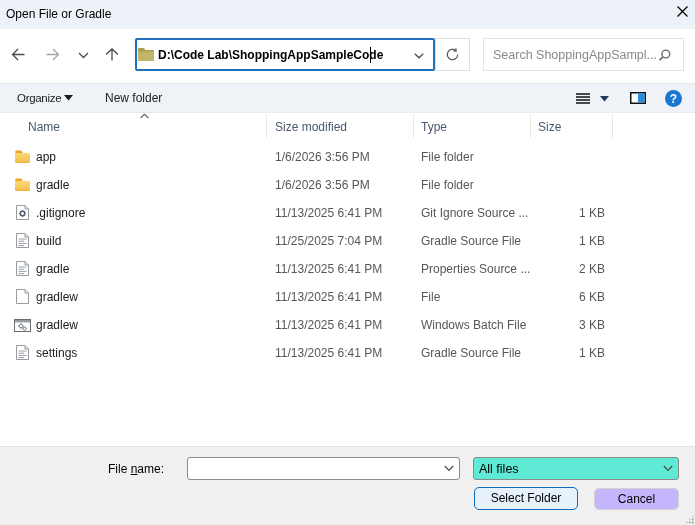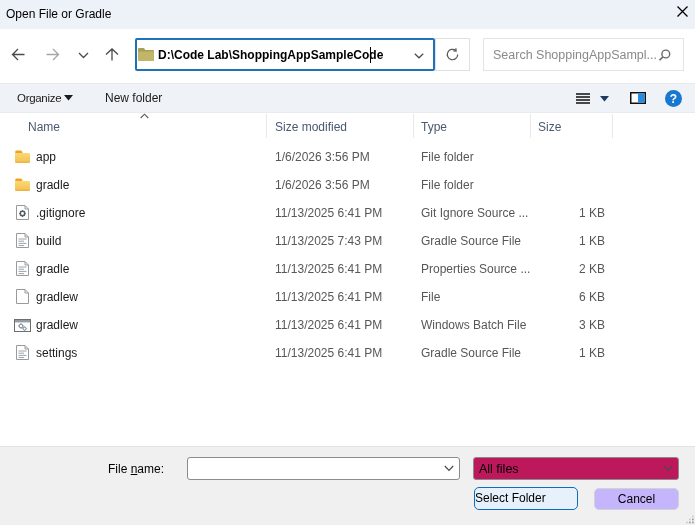--- a/index.html
+++ b/index.html
@@ -29,23 +29,23 @@
 .row { left:0; width:695px; height:28px; }
 .fname { left:36px; font-size:12px; color:#1b1b1b; position:absolute; top:7px; }
 .fdate { left:275px; font-size:12px; color:#575757; position:absolute; top:7px;text-align:center; }
 .ftype { left:421px; font-size:12px; color:#575757; position:absolute; top:7px; }
 .fsize { left:532px; width:73px; text-align:right; font-size:12px; color:#575757; position:absolute; top:7px; }
 .ficon { left:14px; top:6px; position:absolute; }
 
 #bottom { left:0; top:446px; width:695px; height:79px; background:#f0f0f0; border-top:1px solid #e4e4e4; }
 #fnlabel { left:108px; top:462px; font-size:12px; color:#000; }
 #fninput { left:187px; top:457px; width:273px; height:23px; background:#fff; border:1px solid #8b8b8b; border-radius:3px; }
-#ftselect { left:473px; top:457px; width:206px; height:23px; background:#be185d; border:1px solid #8b8b8b; border-radius:3px; }
+#ftselect { left:473px; top:457px; width:206px; height:23px; background:#5eead4; border:1px solid #8b8b8b; border-radius:3px; }
 #ftselect span { position:absolute; left:5px; top:4px; font-size:12.5px; color:#000; }
-#btnselect { left:474px; top:487px; width:104px; height:23px; background:#e7f1fb; border:1px solid #0f6cbd; border-radius:5px; line-height:21px; font-size:12px; color:#000; }
+#btnselect { left:474px; top:487px; width:104px; height:23px; background:#e7f1fb; border:1px solid #0f6cbd; border-radius:5px; text-align:center; line-height:21px; font-size:12px; color:#000; }
 #btncancel { left:594px; top:488px; width:85px; height:22px; background:#c4b5fd; border:1px solid #d2d2d2; border-radius:5px; text-align:center; line-height:20px; font-size:12px; color:#000; }
 </style>
 </head>
 <body>
 <div class="abs" id="titlebar"></div>
 <div class="abs" id="title">Open File or Gradle</div>
 <svg class="abs" style="left:677px;top:6px" width="11" height="11" viewBox="0 0 11 11">
     <path d="M0.5 0.5 L10.5 10.5 M10.5 0.5 L0.5 10.5" stroke="#000" stroke-width="1.3" fill="none"></path>
   </svg>
 
@@ -175,21 +175,21 @@
     <span class="ftype">Git Ignore Source ...</span>
     <span class="fsize">1 KB</span>
 </div>
 <div class="abs row" style="top:227px">
   <svg class="ficon" style="left:16px" width="13" height="15" viewBox="0 0 13 15">
       <path d="M0.5 0.5 L9 0.5 L12.5 4 L12.5 14.5 L0.5 14.5 Z" fill="#fff" stroke="#9a9a9a"></path>
       <path d="M9 0.5 L9 4 L12.5 4" fill="none" stroke="#9a9a9a"></path>
       <path d="M2.5 6 H10.5 M2.5 8.2 H8 M2.5 10.4 H10.5 M2.5 12.6 H8" stroke="#8b98a5" stroke-width="0.9"></path>
     </svg>
   <span class="fname">build</span>
-    <span class="fdate">11/13/2025 7:43 PM</span>
+    <span class="fdate">11/25/2025 7:04 PM</span>
     <span class="ftype">Gradle Source File</span>
     <span class="fsize">1 KB</span>
 </div>
 <div class="abs row" style="top:255px">
   <svg class="ficon" style="left:16px" width="13" height="15" viewBox="0 0 13 15">
       <path d="M0.5 0.5 L9 0.5 L12.5 4 L12.5 14.5 L0.5 14.5 Z" fill="#fff" stroke="#9a9a9a"></path>
       <path d="M9 0.5 L9 4 L12.5 4" fill="none" stroke="#9a9a9a"></path>
       <path d="M2.5 6 H10.5 M2.5 8.2 H8 M2.5 10.4 H10.5 M2.5 12.6 H8" stroke="#8b98a5" stroke-width="0.9"></path>
     </svg>
   <span class="fname">gradle</span>

